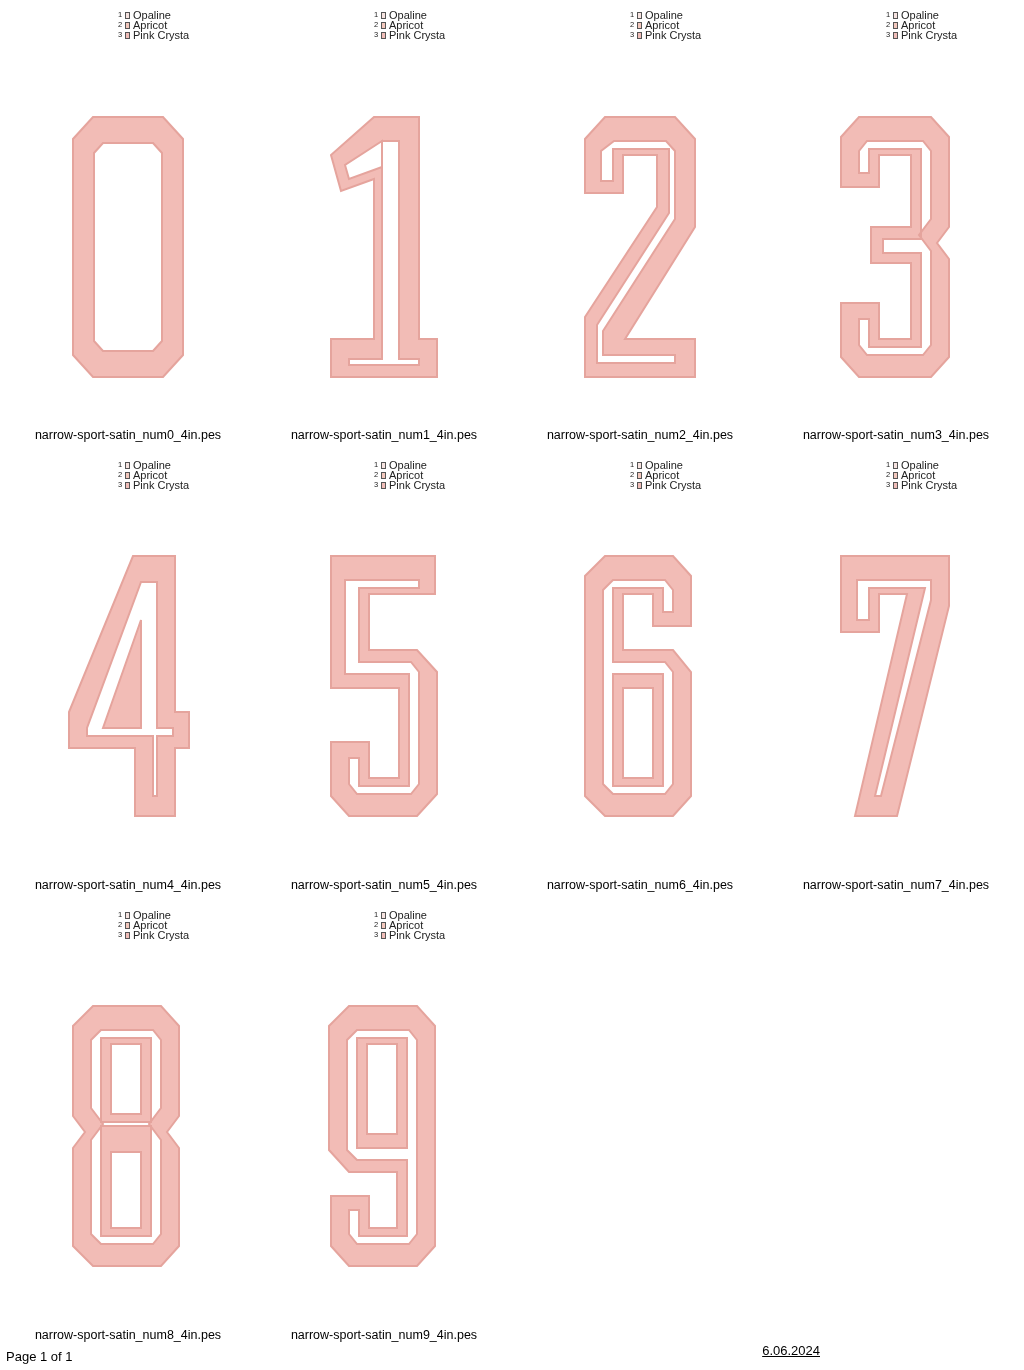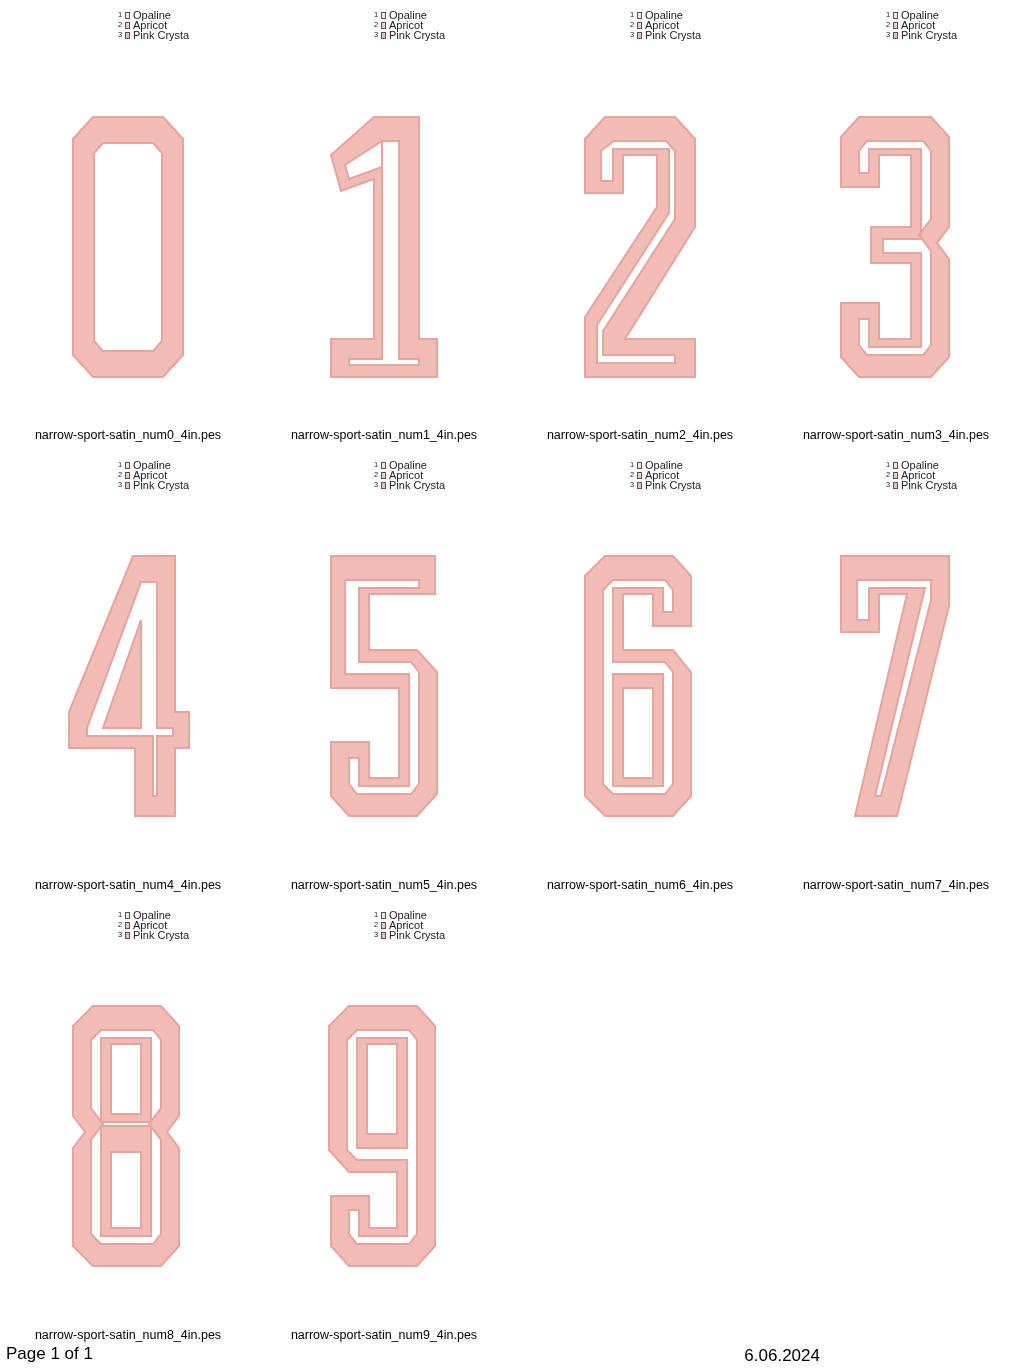--- a/index.html
+++ b/index.html
@@ -83,26 +83,26 @@
 
   
   .footer {
     position: absolute;
     left: 0;
     bottom: 0;
     width: 832px;
     height: 40px;
     display: flex;
     align-items: flex-end;
-    font-size: 17px;
+    font-size: 13px;
     padding-bottom: 6px;
   }
   .footer-page { position: absolute; left: 6px; bottom: 6px; }
   .footer-source { position: absolute; left: 113px; bottom: 6px; white-space: nowrap; }
-  .footer-date { position: absolute; right: 12px; bottom: 4px; }
+  .footer-date { position: absolute; right: 12px; bottom: 12px; text-decoration: underline; }
 
   .empty { visibility: hidden; }
 </style>
 </head>
 <body>
 
 <div class="page">
 
   <div class="grid">
 

